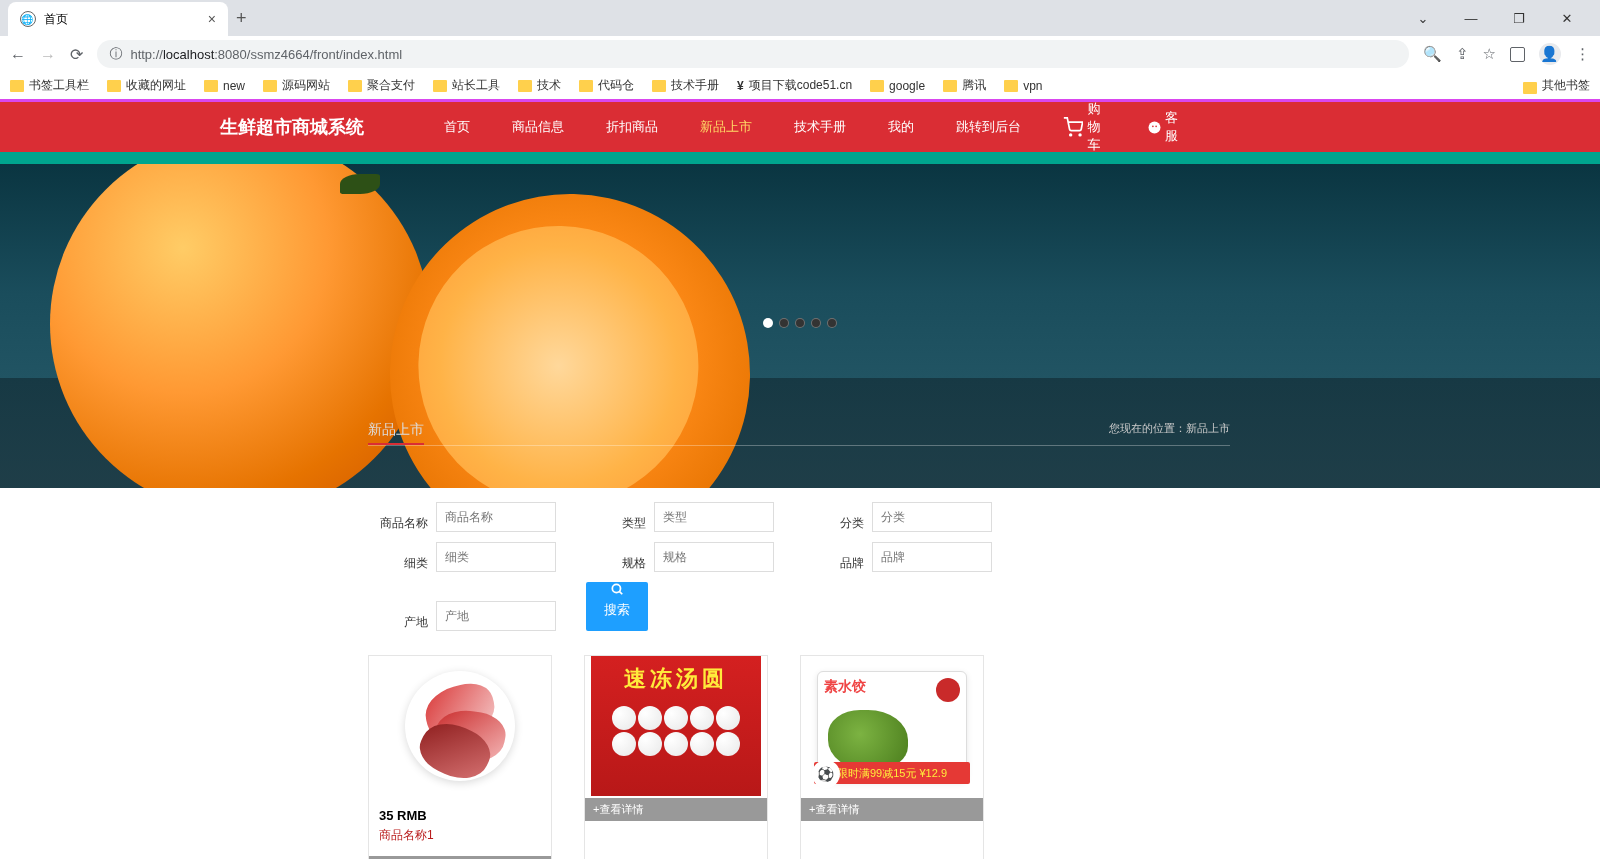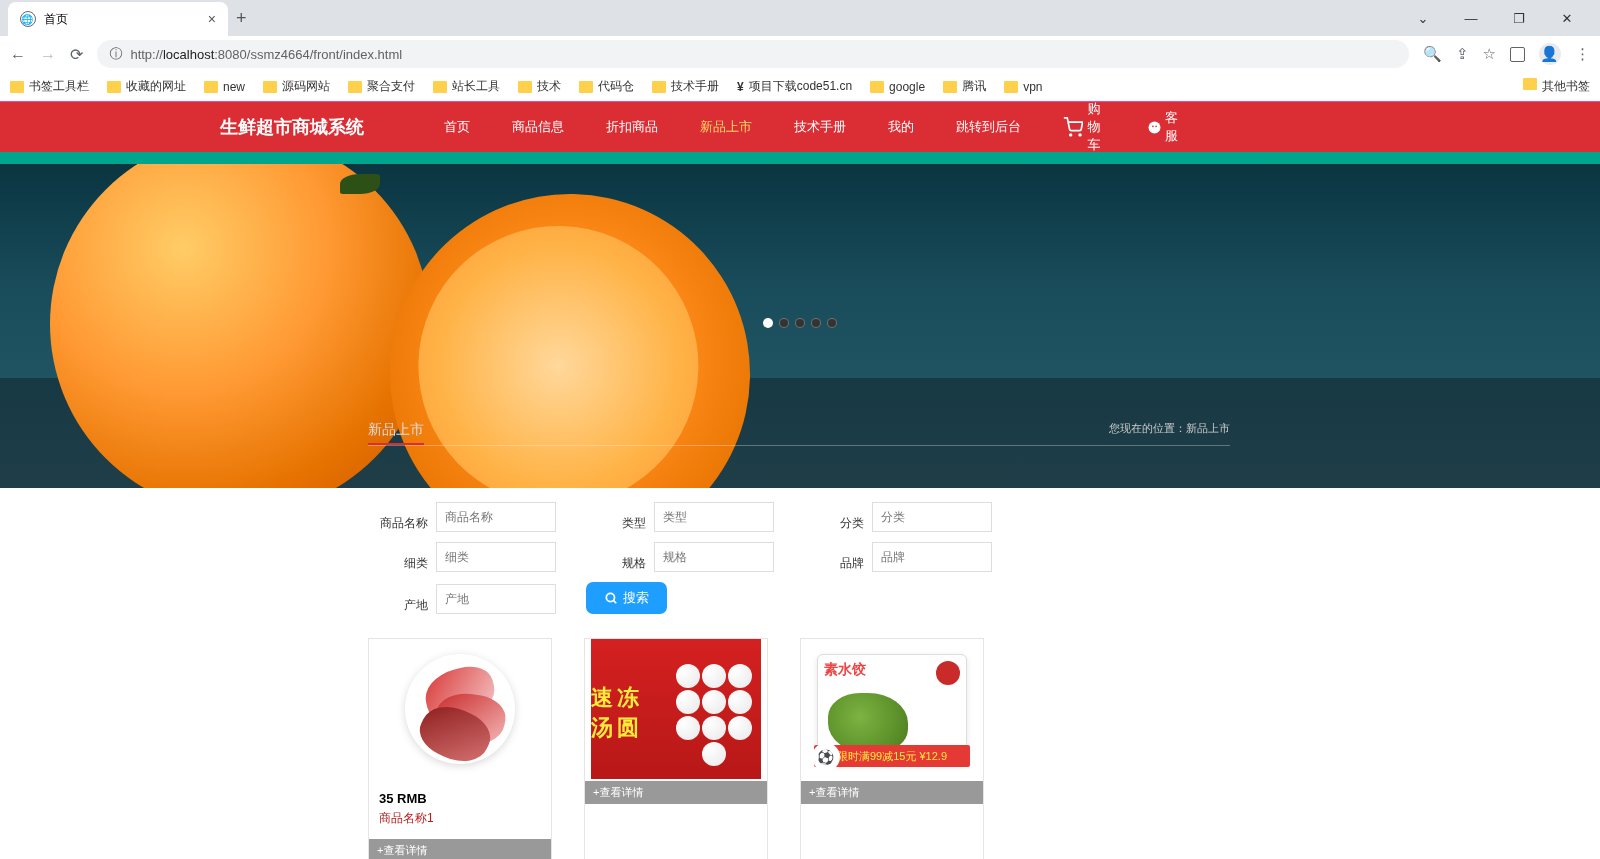--- a/index.html
+++ b/index.html
@@ -18,24 +18,24 @@
 .addr-bar { display: flex; align-items: center; background: #fff; height: 36px; padding: 0 10px; gap: 14px; }
 .nav-btn { color: #5f6368; font-size: 16px; }
 .nav-btn.disabled { color: #bbb; }
 .url-box { flex: 1; display: flex; align-items: center; background: #f1f3f4; border-radius: 16px; height: 28px; padding: 0 12px; font-size: 13px; color: #5f6368; gap: 8px; }
 .url-box .url { color: #202124; }
 .url-box .url .host { color: #5f6368; }
 .addr-icons { display: flex; gap: 14px; color: #5f6368; font-size: 15px; align-items: center; }
 .addr-icons .square { width: 15px; height: 15px; border: 1.5px solid #5f6368; border-radius: 2px; }
 .addr-icons .profile { width: 22px; height: 22px; border-radius: 50%; background: #e8eaed; display: flex; align-items: center; justify-content: center; }
 
-.bookmarks { display: flex; align-items: center; background: #fff; height: 30px; padding: 0 10px; gap: 18px; font-size: 12px; border-bottom: 1px solid #d946ef; }
+.bookmarks { display: flex; align-items: center; background: #fff; height: 30px; padding: 0 10px; gap: 18px; font-size: 12px; border-bottom: 3px solid #d946ef; }
 .bm-item { display: flex; align-items: center; gap: 5px; color: #333; }
 .bm-folder { width: 14px; height: 12px; background: #ffd04c; border-radius: 1px; display: inline-block; }
-.bm-right { margin-left: auto; display: flex; align-items: flex-start; gap: 5px; }
+.bm-right { margin-left: auto; display: flex; align-items: flex-end; gap: 5px; }
 
 
 .site-header { background: #da2d34; height: 50px; display: flex; align-items: center; padding: 0 220px 0 220px; color: #fff; font-size: 13px; }
 .site-logo { font-size: 18px; font-weight: bold; margin-right: 80px; }
 .site-nav { display: flex; gap: 42px; align-items: center; }
 .site-nav a { color: #fff; text-decoration: none; }
 .site-nav a.active { color: #ffd966; }
 .nav-icon { display: inline-flex; align-items: center; gap: 4px; }
 
 .banner { position: relative; height: 336px; background: linear-gradient(180deg, #0a3541 0%, #1a4d5c 40%, #2a5d6c 100%); overflow: hidden; border-top: 12px solid #00a58e; }
@@ -51,38 +51,38 @@
 .section-title-row { position: absolute; bottom: 42px; left: 368px; right: 370px; display: flex; justify-content: space-between; color: #ddd; font-size: 14px; border-bottom: 1px solid rgba(255,255,255,0.3); padding-bottom: 6px; }
 .section-title-row .active-underline { border-bottom: 2px solid #da2d34; padding-bottom: 4px; margin-bottom: -6px; }
 .breadcrumb-text { font-size: 11px; color: #ccc; }
 .watermark { position: absolute; bottom: -8px; left: 50%; transform: translateX(-50%); font-size: 42px; color: rgba(127,127,127,0.8); font-weight: 400; letter-spacing: 2px; white-space: nowrap; }
 
 .filters { padding: 14px 368px 4px 368px; }
 .filter-row { display: flex; gap: 30px; margin-bottom: 10px; }
 .filter-group { display: flex; align-items: flex-end; }
 .filter-label { width: 60px; text-align: right; font-size: 12px; color: #333; margin-right: 8px; }
 .filter-input { width: 120px; height: 30px; border: 1px solid #ddd; padding: 0 8px; font-size: 12px; color: #999; }
-.search-btn { background: #1e9fff; color: #fff; border: none; height: 32px; padding: 0 18px; font-size: 13px; border-radius: 7px; display: flex; align-items: center; gap: 5px; cursor: pointer; }
+.search-btn { background: #1e9fff; color: #fff; border: none; height: 49px; padding: 0 18px; font-size: 13px; border-radius: 2px; display: flex; align-items: center; gap: 5px; cursor: pointer; flex-direction: column; }
 
 .products { display: flex; gap: 32px; padding: 10px 368px 0 368px; }
 .product-card { width: 184px; border: 1px solid #e5e5e5; }
 .product-img { width: 100%; height: 140px; display: flex; align-items: center; justify-content: center; position: relative; }
 .product-info { padding: 12px 10px 10px 10px; }
 .product-price { font-size: 13px; font-weight: bold; margin-bottom: 4px; }
 .product-name { font-size: 12px; color: #b91c1c; }
 .product-detail-btn { background: #999; color: #fff; font-size: 11px; padding: 4px 8px; margin-top: 2px; }
 
 
 .meat-plate { width: 110px; height: 110px; border-radius: 50%; background: #fff; box-shadow: 0 2px 8px rgba(0,0,0,0.15); position: relative; overflow: hidden; }
 .meat-slice { position: absolute; width: 70px; height: 50px; border-radius: 50% 40% 50% 40%; }
 .s1 { background: linear-gradient(135deg, #d93838, #f5c9c9); left: 20px; top: 15px; transform: rotate(-15deg); }
 .s2 { background: linear-gradient(135deg, #c92a2a, #f5b9b9); left: 30px; top: 40px; transform: rotate(10deg); }
 .s3 { background: linear-gradient(135deg, #8b1a1a, #d97575); left: 15px; top: 55px; transform: rotate(25deg); }
 
-.frozen-pack { width: 170px; height: 140px; background: linear-gradient(180deg, #d42020 0%, #b81818 100%); position: relative; display: flex; flex-direction: row; align-items: center; }
+.frozen-pack { width: 170px; height: 140px; background: linear-gradient(180deg, #d42020 0%, #b81818 100%); position: relative; display: flex; flex-direction: column; align-items: center; }
 .frozen-label { color: #ffeb3b; font-size: 22px; font-weight: bold; margin-top: 8px; letter-spacing: 4px; }
 .frozen-balls { display: flex; flex-wrap: wrap; width: 130px; gap: 2px; margin-top: 12px; justify-content: center; }
 .ball { width: 24px; height: 24px; border-radius: 50%; background: radial-gradient(circle at 30% 30%, #fff, #e8e8e8); }
 
 .dumpling-pack { width: 150px; height: 110px; background: #fff; border: 1px solid #ddd; border-radius: 6px; position: relative; box-shadow: 0 2px 6px rgba(0,0,0,0.1); padding: 6px; }
 .dumpling-green { position: absolute; left: 10px; bottom: 10px; width: 80px; height: 60px; background: radial-gradient(circle at 40% 40%, #7cb342, #4a7c1c); border-radius: 40% 50% 40% 50%; }
 .dumpling-brand { position: absolute; right: 6px; top: 6px; width: 24px; height: 24px; background: #c92a2a; border-radius: 50%; }
 .dumpling-text { font-size: 14px; color: #ef4444; font-weight: bold; }
 .promo-badge { position: absolute; left: -4px; bottom: -4px; right: -4px; height: 22px; background: #e53935; color: #ffeb3b; font-size: 11px; display: flex; align-items: center; justify-content: center; border-radius: 2px; }
 .promo-ball { position: absolute; left: -6px; bottom: -8px; width: 28px; height: 28px; border-radius: 50%; background: #fff; display: flex; align-items: center; justify-content: center; font-size: 14px; }

